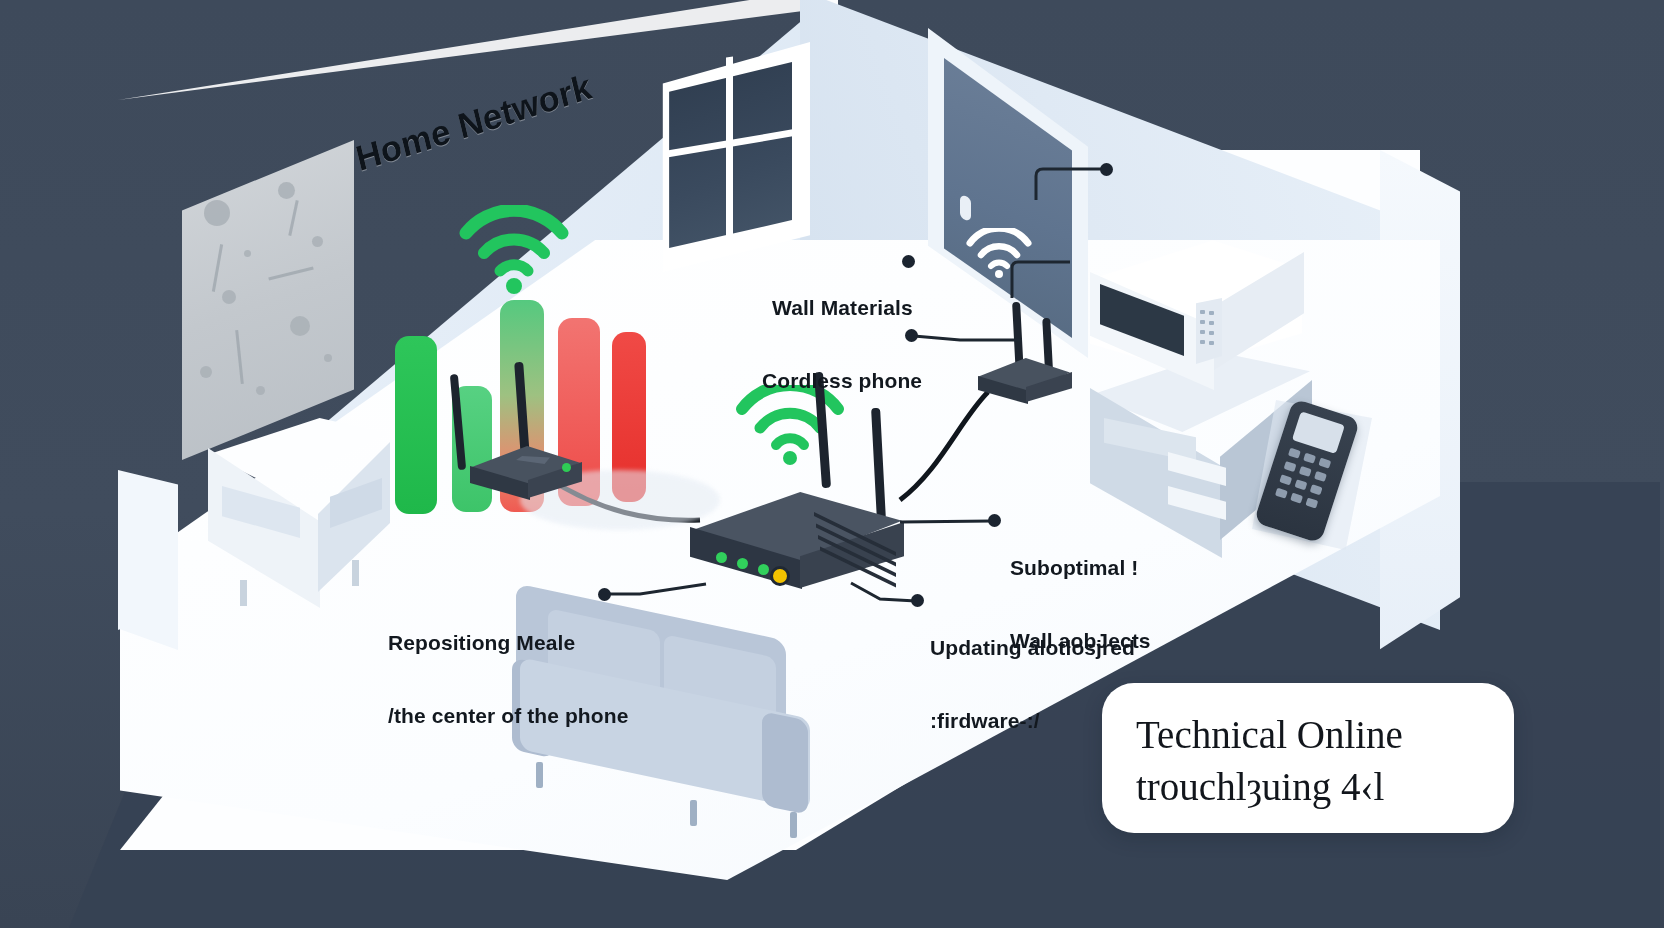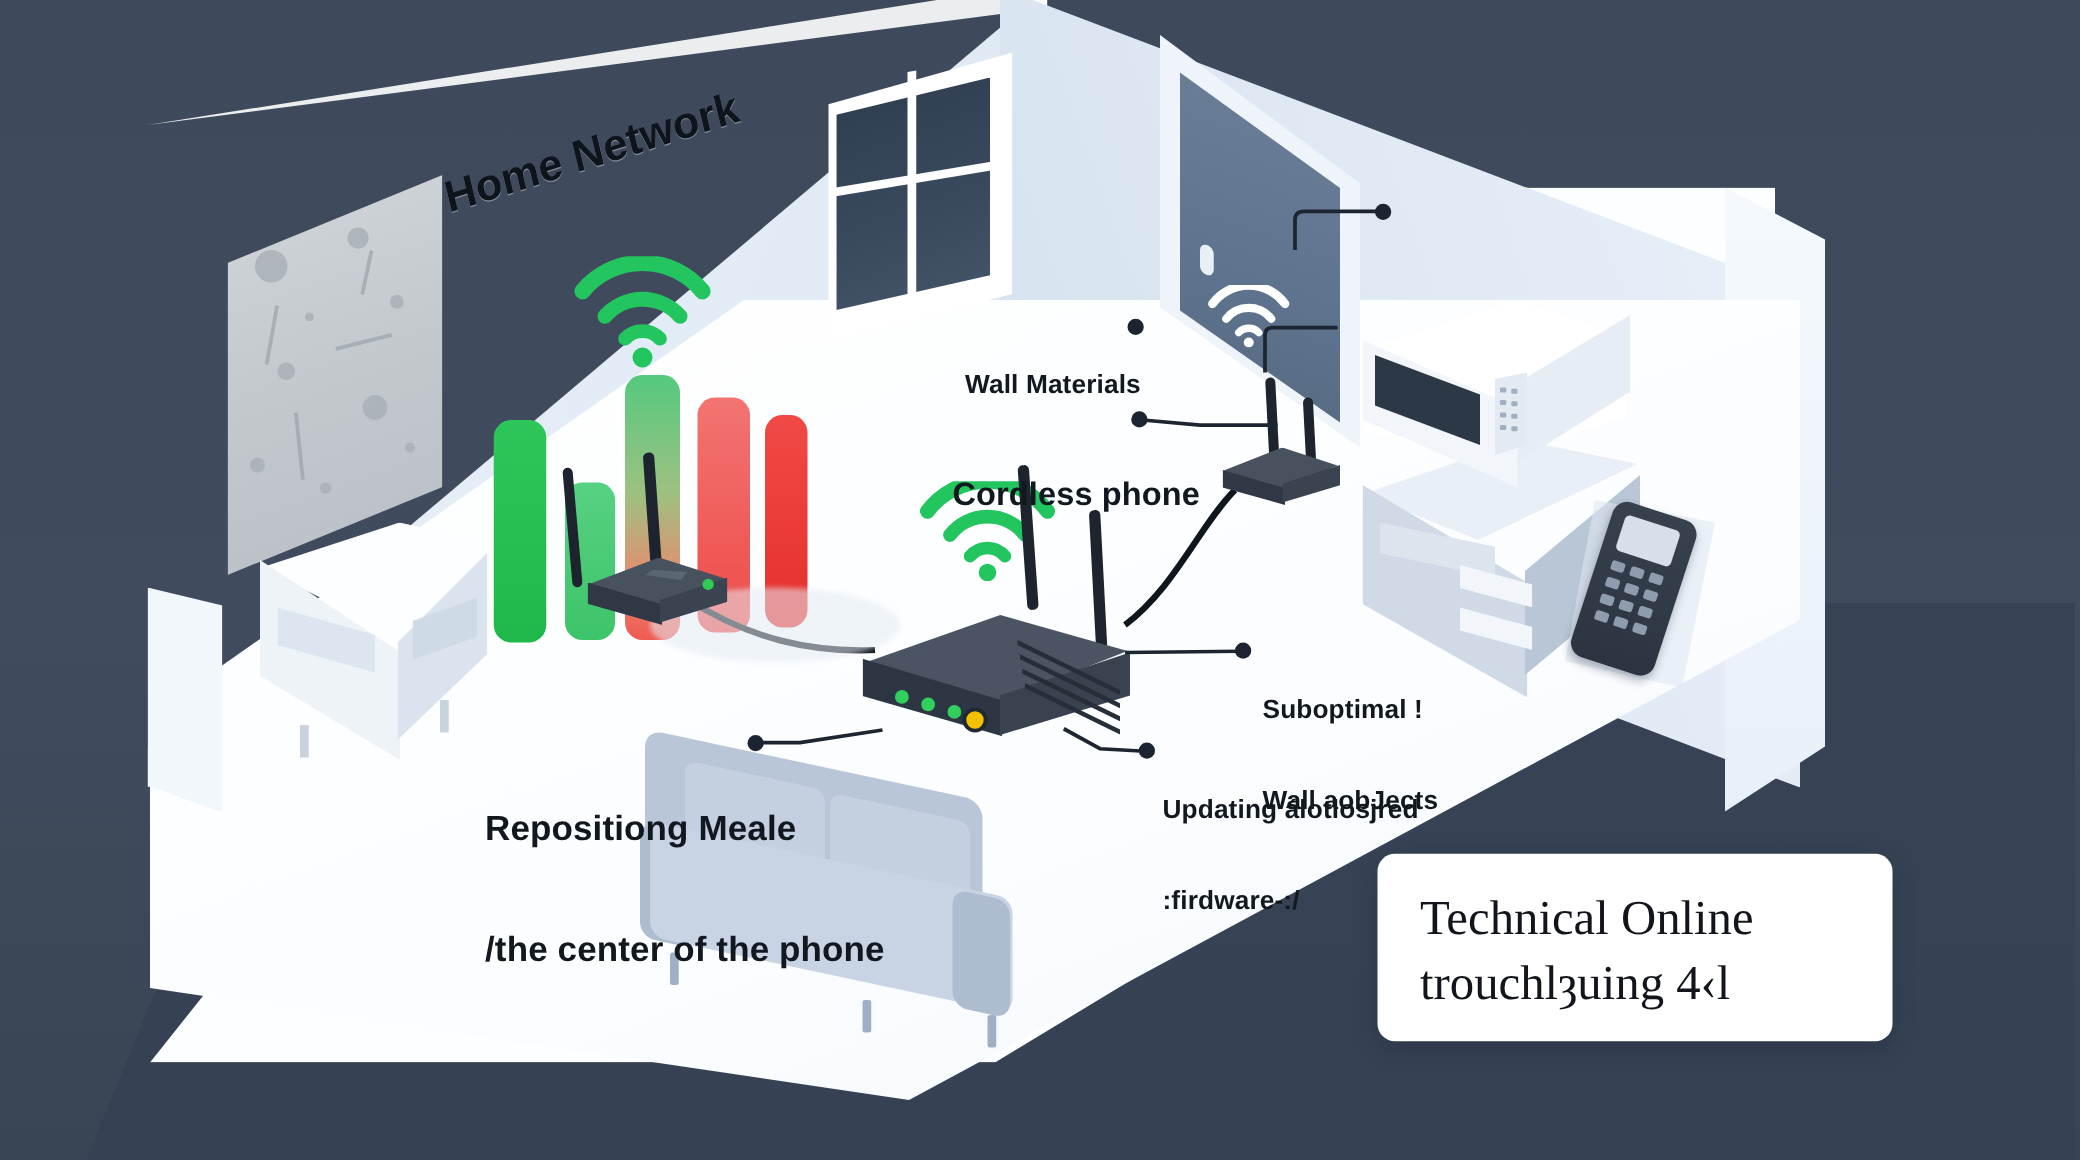--- a/index.html
+++ b/index.html
@@ -253,21 +253,21 @@
     position:absolute;left:352px;top:140px;
     font-size:35px;font-weight:700;color:#0e141b;
     transform:rotate(-17.5deg) skewX(-4deg);
     transform-origin:left top;
     text-shadow:0 1px 0 rgba(255,255,255,.35);
   }
 
   
   .card{
     position:absolute;left:1102px;top:683px;width:412px;height:150px;
-    background:#ffffff;border-radius:14px;
+    background:#ffffff;border-radius:32px;
     box-shadow:0 6px 18px rgba(20,30,45,.25);
     padding:26px 30px 0 34px;
     box-sizing:border-box;
   }
   .card-line{
     font-family:"Liberation Serif",serif;
     font-size:39px;line-height:1.34;color:#12161c;
     white-space:nowrap;
   }
 </style>
@@ -465,30 +465,30 @@
   <div class="dot" style="left:911px;top:594px;"></div>
   <div class="dot" style="left:598px;top:588px;"></div>
 
   <div class="title-home">Home Network</div>
 
 
   <div class="label" style="left:772px;top:247px;font-size:21px;">
     <div>Wall Materials</div>
   </div>
 
-  <div class="label" style="left:762px;top:320px;font-size:26px;">
+  <div class="label" style="left:762px;top:320px;font-size:21px;">
     <div>Cordless phone</div>
   </div>
 
   <div class="label" style="left:1010px;top:507px;font-size:21px;">
     <div>Suboptimal !</div>
     <div>Wall aobJects</div>
   </div>
 
-  <div class="label" style="left:388px;top:582px;font-size:28px;">
+  <div class="label" style="left:388px;top:582px;font-size:21px;">
     <div>Repositiong Meale</div>
     <div>/the center of the phone</div>
   </div>
 
   <div class="label" style="left:930px;top:587px;font-size:21px;">
     <div>Updating álotlosjred</div>
     <div>:firdware-:/</div>
   </div>
 
   <div class="card">

